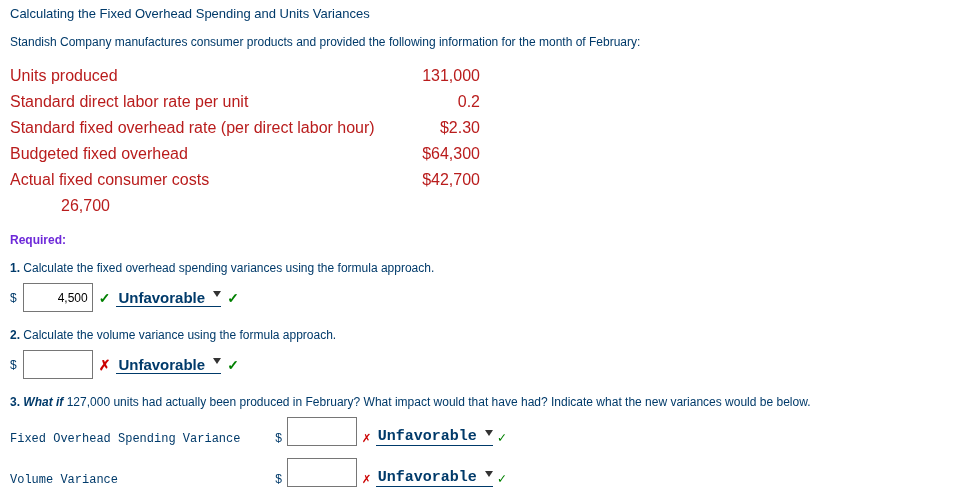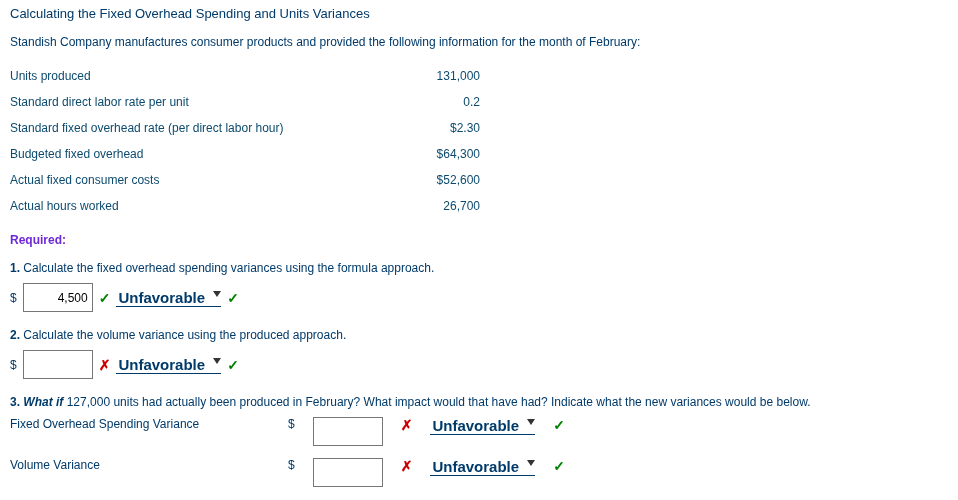--- a/index.html
+++ b/index.html
@@ -19,22 +19,22 @@
     .intro {
       color: #003a6a;
       font-size: 12px;
       margin-bottom: 14px;
     }
     .data-table {
       margin-bottom: 14px;
     }
     .data-row {
       display: flex;
-      color: #0c4a6e;
-      font-size: 12px;
+      color: #b91c1c;
+      font-size: 16px;
       line-height: 26px;
     }
     .data-label { width: 370px; }
     .data-value { width: 100px; text-align: right; }
     .required {
       color: #6d28d9;
       font-weight: bold;
       font-size: 12px;
       margin-bottom: 14px;
     }
@@ -94,23 +94,24 @@
       right: 0;
       top: 2px;
       width: 0;
       height: 0;
       border-left: 4px solid transparent;
       border-right: 4px solid transparent;
       border-top: 6px solid #333;
     }
     .q3-row {
       display: flex;
-      align-items: flex-start;
-      gap: 18px;
+      align-items: flex-end;
+      gap: 5px;
       margin-bottom: 12px;
+      font-family: Liberation Mono, monospace;
     }
     .q3-label {
       width: 260px;
       color: #003a6a;
       font-size: 12px;
     }
     .whatif { font-style: italic; font-weight: bold; }
   </style>
 </head>
 <body>
@@ -131,24 +132,23 @@
   <div class="data-row">
     <div class="data-label">Standard fixed overhead rate (per direct labor hour)</div>
     <div class="data-value">$2.30</div>
   </div>
   <div class="data-row">
     <div class="data-label">Budgeted fixed overhead</div>
     <div class="data-value">$64,300</div>
   </div>
   <div class="data-row">
     <div class="data-label">Actual fixed consumer costs</div>
-    <div class="data-value">$52,600</div>
-  </div>
-  <div class="data-row">
-    <div class="data-label">Actual hours worked</div>
+    <div class="data-value">$42,700</div>
+  </div>
+  <div class="data-row">
     <div class="data-value">26,700</div>
   </div>
 </div>
 
 <div class="required">Required:</div>
 
 <div class="question">
   <span class="num">1.</span><span> Calculate the fixed overhead spending variances using the formula approach.</span>
 </div>
 <div class="answer-row">
@@ -156,21 +156,21 @@
   <input class="num-input" value="4,500" style="">
   <span class="check-icon">✓</span>
   <div class="select-wrap">
     <span class="select-text">Unfavorable</span>
     <span class="select-arrow"></span>
   </div>
   <span class="check-icon">✓</span>
 </div>
 
 <div class="question">
-  <span class="num">2.</span><span> Calculate the volume variance using the produced approach.</span>
+  <span class="num">2.</span><span> Calculate the volume variance using the formula approach.</span>
 </div>
 <div class="answer-row">
   <span class="dollar">$</span>
   <input class="num-input" value="" style="">
   <span class="x-icon">✗</span>
   <div class="select-wrap">
     <span class="select-text">Unfavorable</span>
     <span class="select-arrow"></span>
   </div>
   <span class="check-icon">✓</span>

